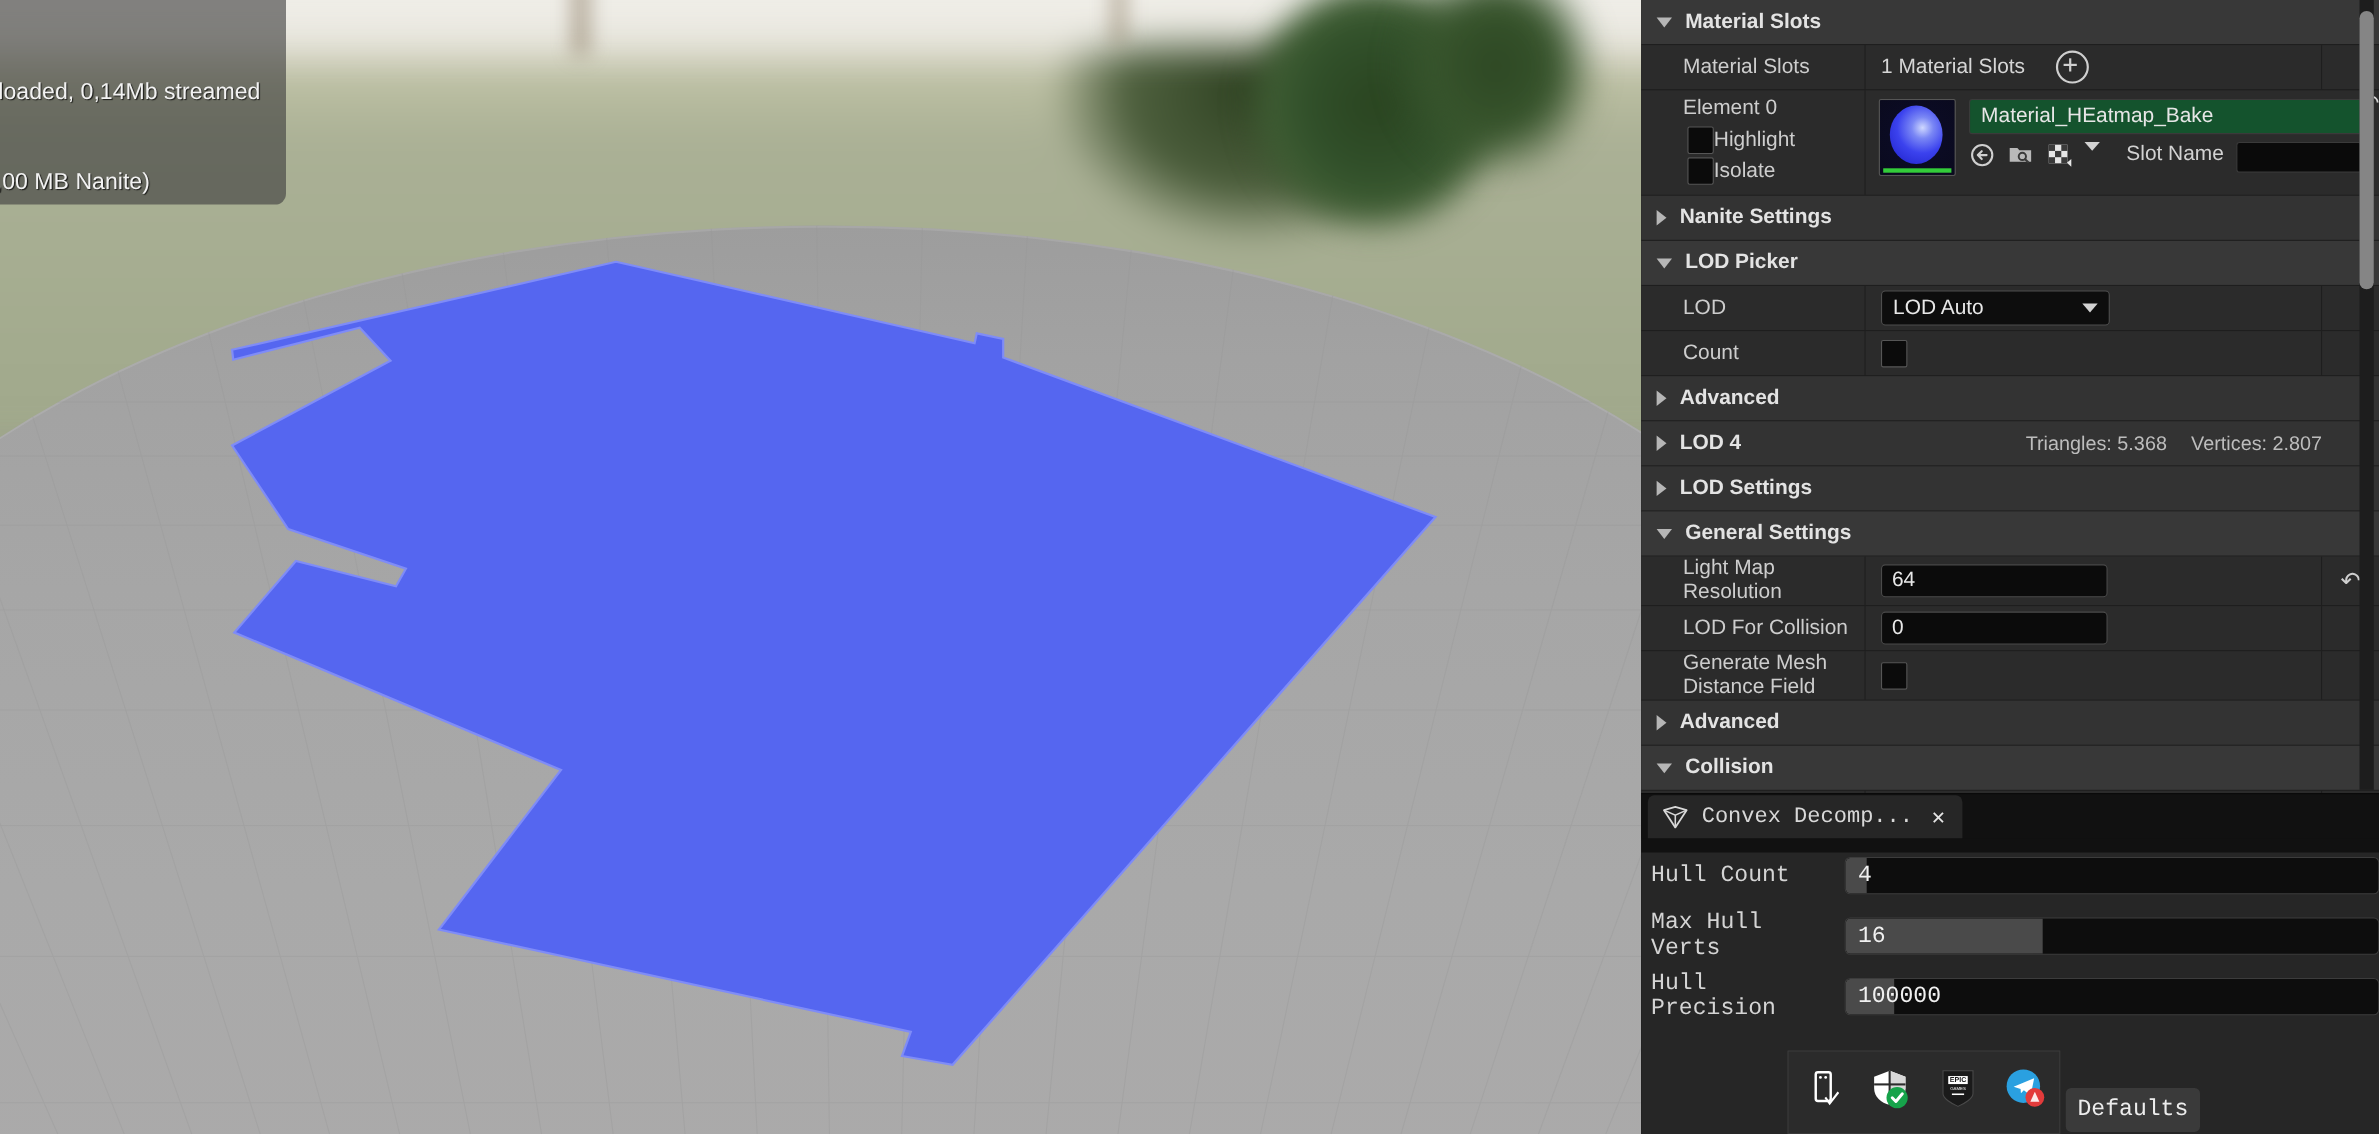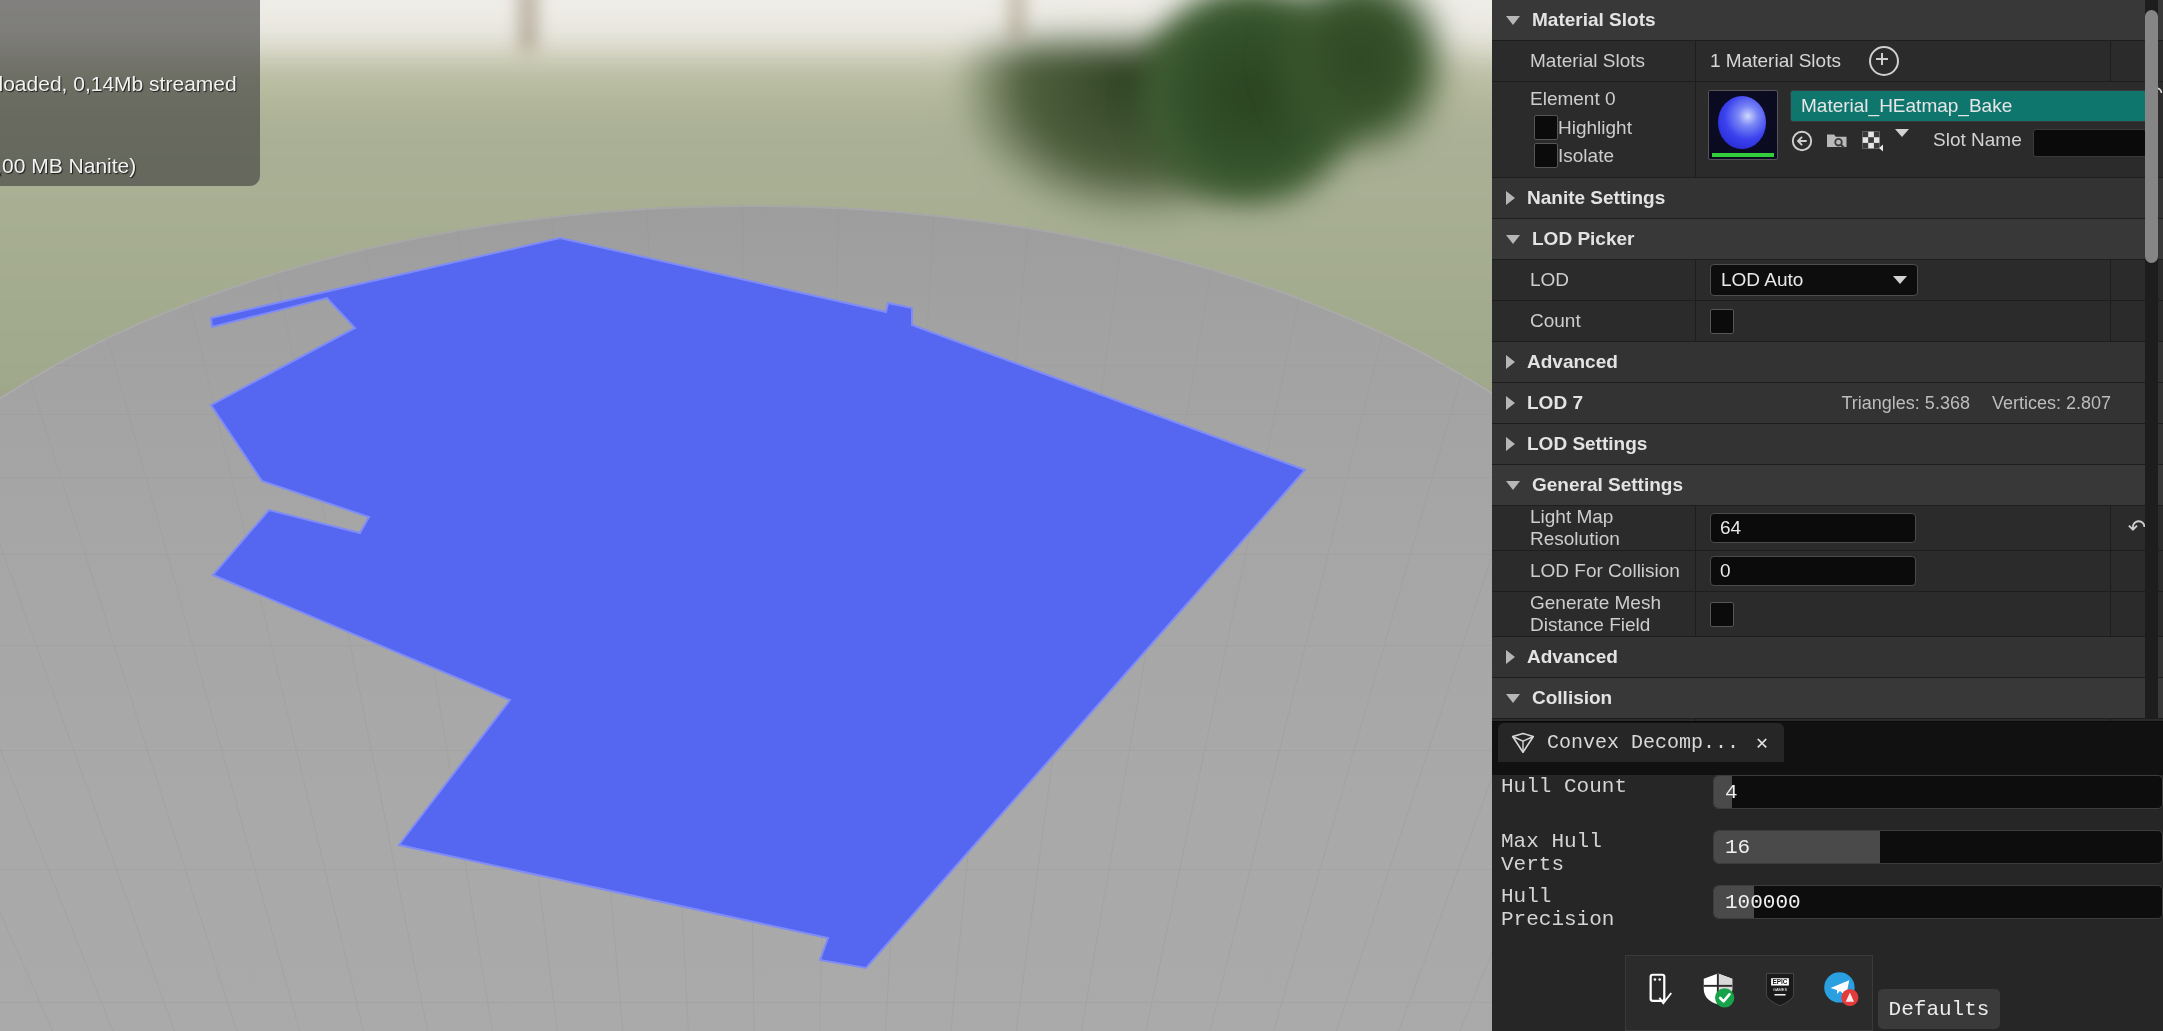--- a/index.html
+++ b/index.html
@@ -252,21 +252,21 @@
     position: absolute; left: 9px; top: 5px;
     width: 48px; height: 53px; border-radius: 50%;
     background: radial-gradient(circle at 62% 38%, #cfd8ff 0%, #7a87f5 22%, #3b42ee 52%, #2a2ed8 78%, #1b1ea8 100%);
   }
   .mat-thumb .grnd {
     position: absolute; left: 3px; bottom: 2px; width: 62px; height: 4px;
     background: #33cc3a;
   }
   .mat-col { flex: 1; min-width: 0; }
   .mat-name {
-    background: #0f766e; border: 1px solid #3a3a3a; border-radius: 3px;
+    background: #14532d; border: 1px solid #3a3a3a; border-radius: 3px;
     height: 30px; display: flex; align-items: center; padding: 0 10px;
     color: #e6e6e6; font-size: 19px;
     margin-bottom: 7px;
   }
   .mat-tools {
     display: flex; align-items: flex-start; gap: 11px; color: #cfcfcf;
   }
   .mat-tools .slotname { margin-left: 13px; font-size: 19px; color: #d2d2d2; white-space: nowrap; }
   .mat-tools .slotbox {
     background: #0a0a0a; border: 1px solid #3a3a3a; border-radius: 3px;
@@ -310,22 +310,22 @@
     position: absolute; left: 6px; top: 1px;
     height: 39px; padding: 0 16px 0 12px;
     background: #262626;
     border-radius: 6px 6px 0 0;
     display: flex; align-items: center; gap: 11px;
     color: #d8d8d8; font-size: 20px;
   }
   .cvx-tab .xbtn { font-weight: bold; font-size: 20px; color: #e4e4e4; margin-left: 6px; }
   .cvx-body { position: relative; background: #262626; height: 271px; }
   .cvx-row {
-    display: flex; align-items: flex-start;
-    height: 42px; margin-top: 13px; gap: 36px;
+    display: flex; align-items: center;
+    height: 42px; margin-top: 13px;
   }
   .cvx-row .cl {
     width: 185px; flex: none; padding-left: 9px;
     color: #d4d4d4; font-size: 21px; box-sizing: border-box;
   }
   .slider {
     position: relative; flex: 1; margin-right: 0px;
     height: 32px; background: #0d0d0d;
     border: 1px solid #3c3c3c; border-radius: 5px;
     display: flex; align-items: center; overflow: hidden;
@@ -511,21 +511,21 @@
       </div>
       <div class="reset blank">↶</div>
     </div>
     <div class="sec-head sub">
       <span class="tri right"></span>
       <span>Advanced</span>
     </div>
 
     <div class="sec-head sub">
       <span class="tri right"></span>
-      <span>LOD 7</span>
+      <span>LOD 4</span>
       <span class="meta">
         <span>Triangles: 5.368</span>
         <span>Vertices: 2.807</span>
       </span>
     </div>
 
     <div class="sec-head sub">
       <span class="tri right"></span>
       <span>LOD Settings</span>
     </div>

